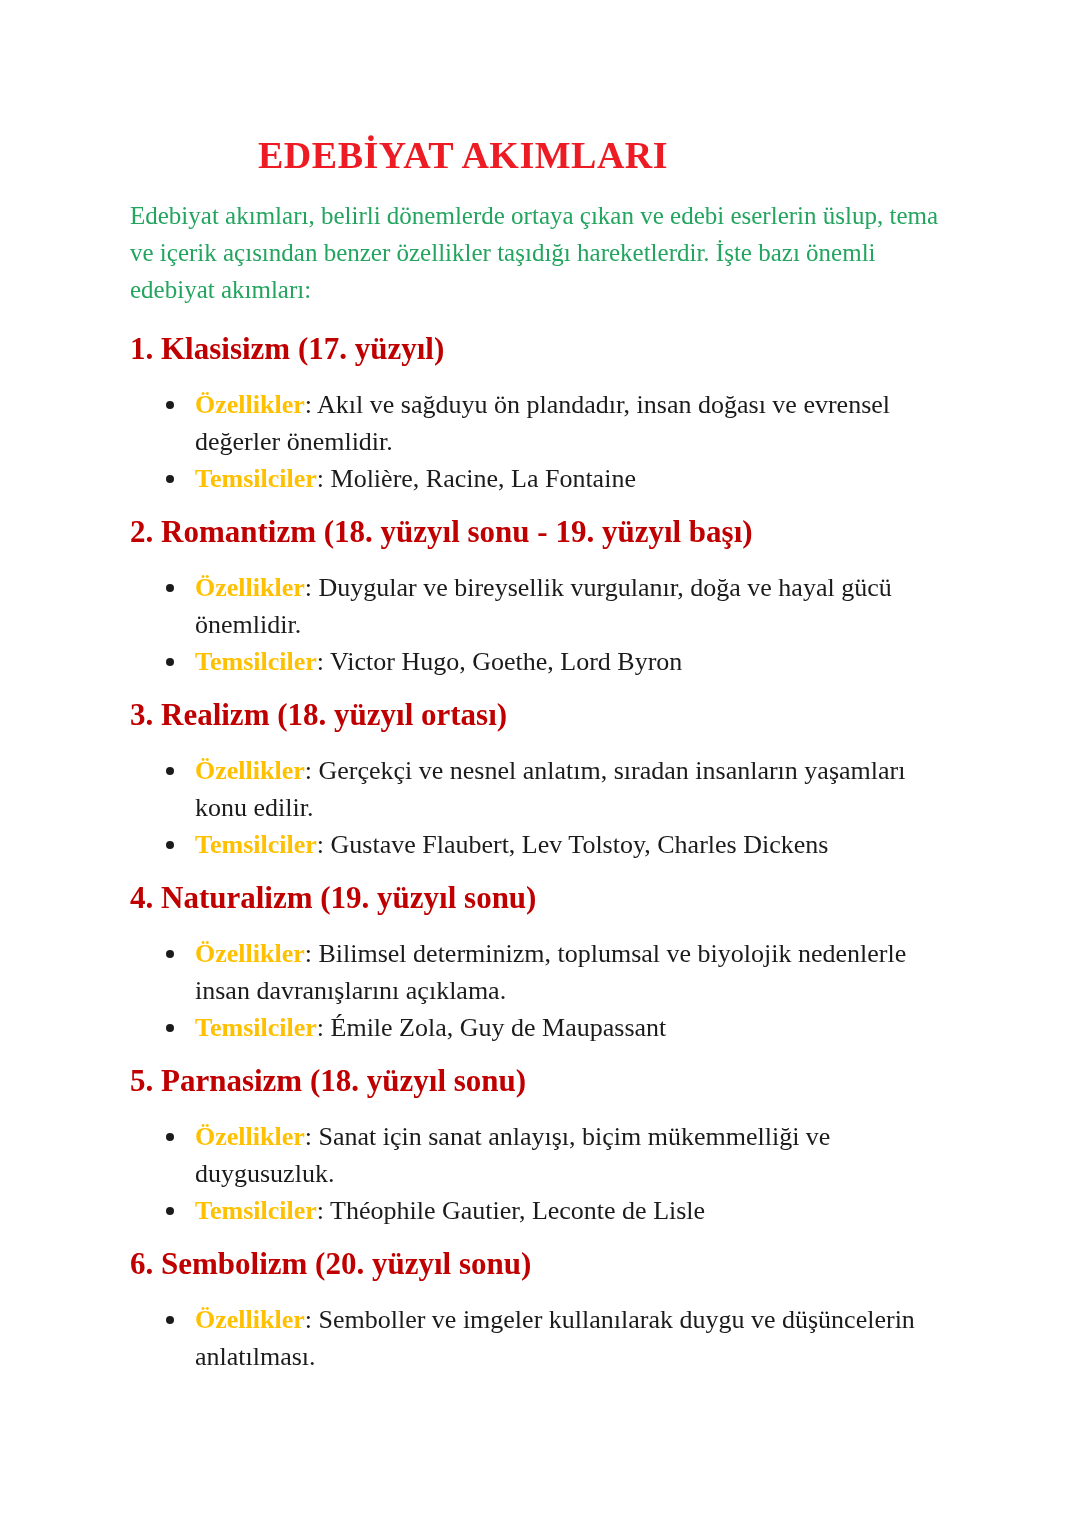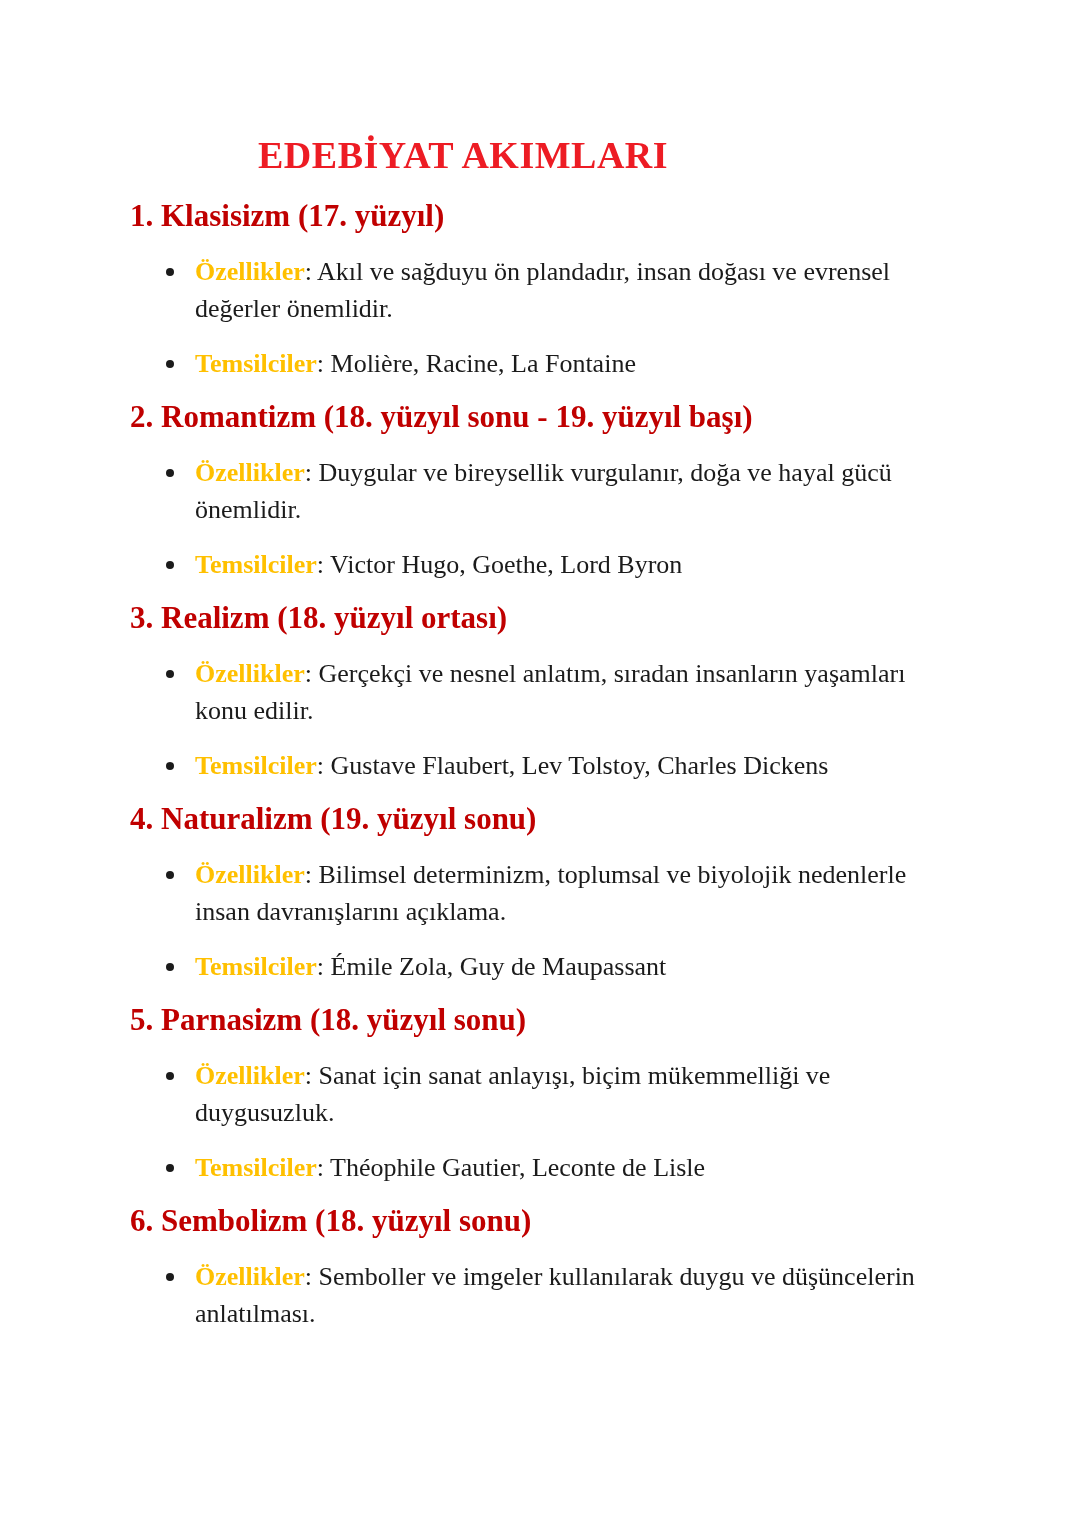--- a/index.html
+++ b/index.html
@@ -40,21 +40,20 @@
   }
   .bullet-list {
     list-style: none;
     margin: 0 0 16px 0;
     padding: 0 30px 0 65px;
   }
   .bullet-item {
     position: relative;
     font-size: 26px;
     line-height: 37px;
-    margin-top: 18px;
   }
   .dot {
     position: absolute;
     left: -29px;
     top: 15px;
     width: 8px;
     height: 8px;
     border-radius: 50%;
     background: #1b1b1b;
   }
@@ -64,20 +63,21 @@
   }
   .btext { color: #1b1b1b; }
 </style>
 </head>
 <body>
 
 <div class="page">
 
   <h1 class="doc-title">EDEBİYAT AKIMLARI</h1>
 
+  <p class="intro">Edebiyat akımları, belirli dönemlerde ortaya çıkan ve edebi eserlerin üslup, tema ve içerik açısından benzer özellikler taşıdığı hareketlerdir. İşte bazı önemli edebiyat akımları:</p>
 
   <div class="section">
     <h2 class="section-heading">1. Klasisizm (17. yüzyıl)</h2>
     <ul class="bullet-list">
       <li class="bullet-item"><span class="dot"></span><span class="blabel">Özellikler</span><span class="btext">: Akıl ve sağduyu ön plandadır, insan doğası ve evrensel değerler önemlidir.</span></li>
       <li class="bullet-item"><span class="dot"></span><span class="blabel">Temsilciler</span><span class="btext">: Molière, Racine, La Fontaine</span></li>
     </ul>
   </div>
 
   <div class="section">
@@ -106,19 +106,19 @@
 
   <div class="section">
     <h2 class="section-heading">5. Parnasizm (18. yüzyıl sonu)</h2>
     <ul class="bullet-list">
       <li class="bullet-item"><span class="dot"></span><span class="blabel">Özellikler</span><span class="btext">: Sanat için sanat anlayışı, biçim mükemmelliği ve duygusuzluk.</span></li>
       <li class="bullet-item"><span class="dot"></span><span class="blabel">Temsilciler</span><span class="btext">: Théophile Gautier, Leconte de Lisle</span></li>
     </ul>
   </div>
 
   <div class="section">
-    <h2 class="section-heading">6. Sembolizm (18. yüzyıl sonu)</h2>
+    <h2 class="section-heading">6. Sembolizm (20. yüzyıl sonu)</h2>
     <ul class="bullet-list">
       <li class="bullet-item"><span class="dot"></span><span class="blabel">Özellikler</span><span class="btext">: Semboller ve imgeler kullanılarak duygu ve düşüncelerin anlatılması.</span></li>
     </ul>
   </div>
 
 </div>
 
 </body></html>

